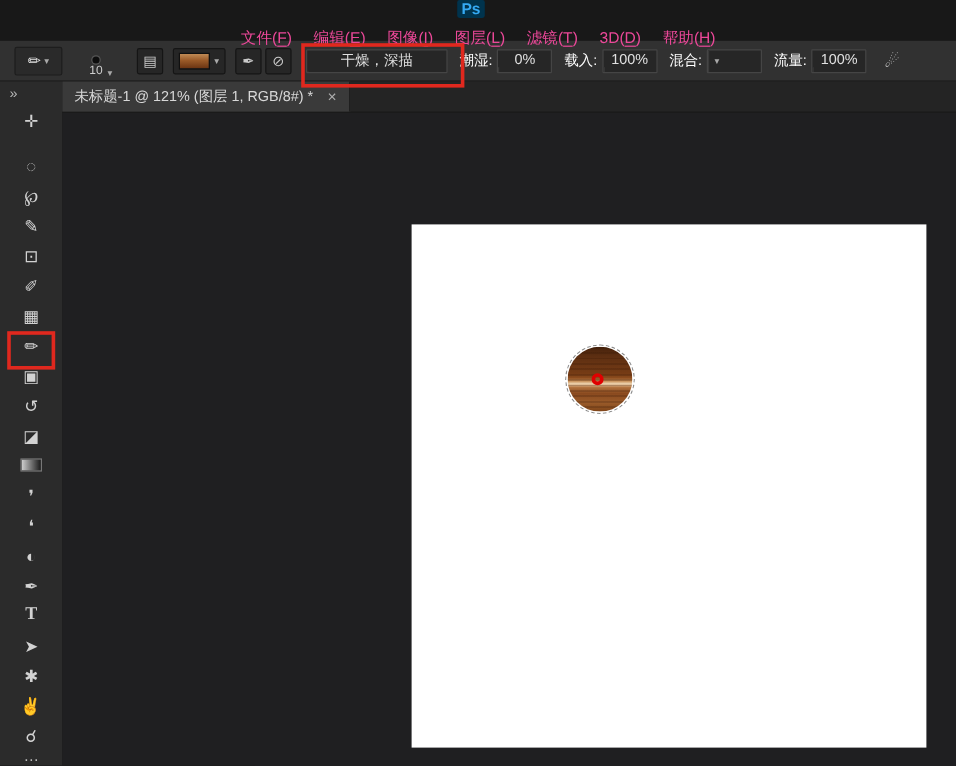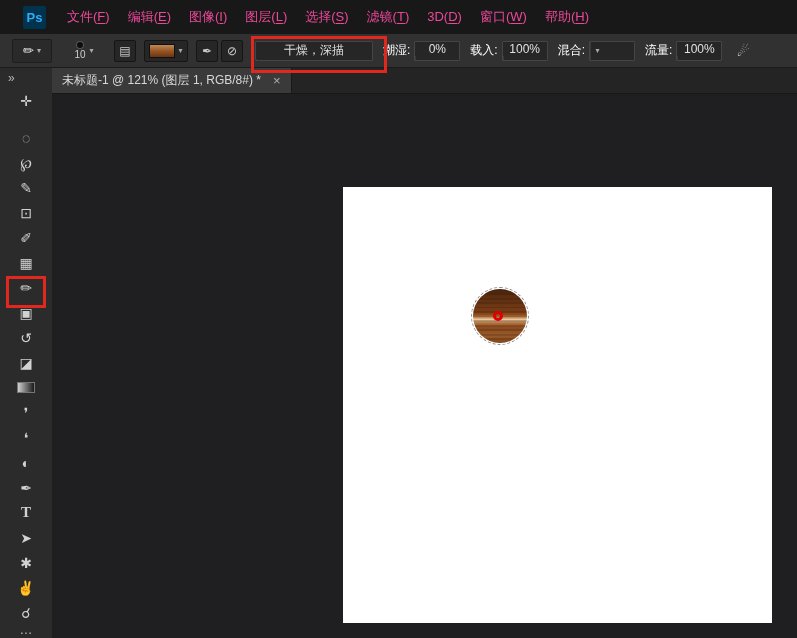--- a/index.html
+++ b/index.html
@@ -5,35 +5,35 @@
   * { box-sizing: border-box; }
   html,body { margin:0; padding:0; }
   body {
     width:797px; height:638px; overflow:hidden; position:relative;
     background:#1e1e1e; color:#d6d6d6;
     font-family:"Liberation Sans", sans-serif;
     --anno:#e0281e; --ring:#e00000;
   }
 
   
-  .menubar { height:34px; background:#181818; display:flex; align-items:center; padding:0 23px; }
+  .menubar { height:34px; background:#181818; display:flex; align-items:center; padding:0 8px;flex-direction:column; }
   .logo { width:23px; height:23px; background:#00334d; color:#35aaf4; font-weight:bold;
           font-size:13px; display:flex; align-items:center; justify-content:center;
           border-radius:2px; margin-right:12px; }
   .menu-item { padding:0 9px; font-size:13px; height:34px; line-height:34px; color:#ec4899; cursor:default; white-space:nowrap; }
   .menu-item u { text-underline-offset:2px; }
 
   
   .optionsbar { height:34px; background:#313131; border-bottom:1px solid #1b1b1b;
                 display:flex; align-items:center; font-size:12px; }
   .opt-tool-preset { margin-left:12px; width:40px; height:24px; display:flex; align-items:center;
                      justify-content:center; gap:3px; background:#2a2a2a; border:1px solid #1d1d1d; border-radius:2px; }
   .opt-tool-preset .glyph { font-size:13px; color:#e2e2e2; }
   .chev { font-size:8px; color:#a9a9a9; }
-  .opt-brush-size { margin-left:10px; width:44px; height:28px; display:flex; align-items:center; justify-content:center; gap:4px; }
+  .opt-brush-size { margin-left:10px; width:44px; height:28px; display:flex; align-items:flex-end; justify-content:center; gap:4px; }
   .opt-brush-size .col { display:flex; flex-direction:column; align-items:center; line-height:1; }
   .dot { width:6px; height:6px; border-radius:50%; background:#0d0d0d; box-shadow:0 0 0 1px #555; margin-bottom:2px; }
   .sz { font-size:10px; color:#cfcfcf; }
   .obtn { width:22px; height:22px; margin-left:8px; background:#262626; border:1px solid #151515;
           border-radius:2px; display:flex; align-items:center; justify-content:center; color:#c9c9c9; font-size:12px; }
   .obtn.adjacent { margin-left:3px; }
   .swatch-wrap { margin-left:8px; width:44px; height:22px; display:flex; align-items:center; justify-content:center;
                  gap:3px; background:#262626; border:1px solid #151515; border-radius:2px; }
   .swatch { width:26px; height:14px; border:1px solid #101010;
             background:linear-gradient(180deg,#c08a55 0%,#9a5a28 45%,#6b3412 100%); }
@@ -90,24 +90,22 @@
 </head>
 <body style="--anno: #e0281e; --ring: #e00000;">
 
 <div class="menubar">
   <div class="logo" style="background: rgb(0, 51, 77); color: rgb(53, 170, 244);">Ps</div>
   <div style="display:flex;">
       <div class="menu-item">文件(<u>F</u>)</div>
       <div class="menu-item">编辑(<u>E</u>)</div>
       <div class="menu-item">图像(<u>I</u>)</div>
       <div class="menu-item">图层(<u>L</u>)</div>
-      <div class="menu-item">选择(<u>S</u>)</div>
       <div class="menu-item">滤镜(<u>T</u>)</div>
       <div class="menu-item">3D(<u>D</u>)</div>
-      <div class="menu-item">窗口(<u>W</u>)</div>
       <div class="menu-item">帮助(<u>H</u>)</div>
     </div>
 </div>
 
 <div class="optionsbar">
   <div class="opt-tool-preset">
     <span class="glyph">✏</span>
     <span class="chev">▾</span>
   </div>
 

